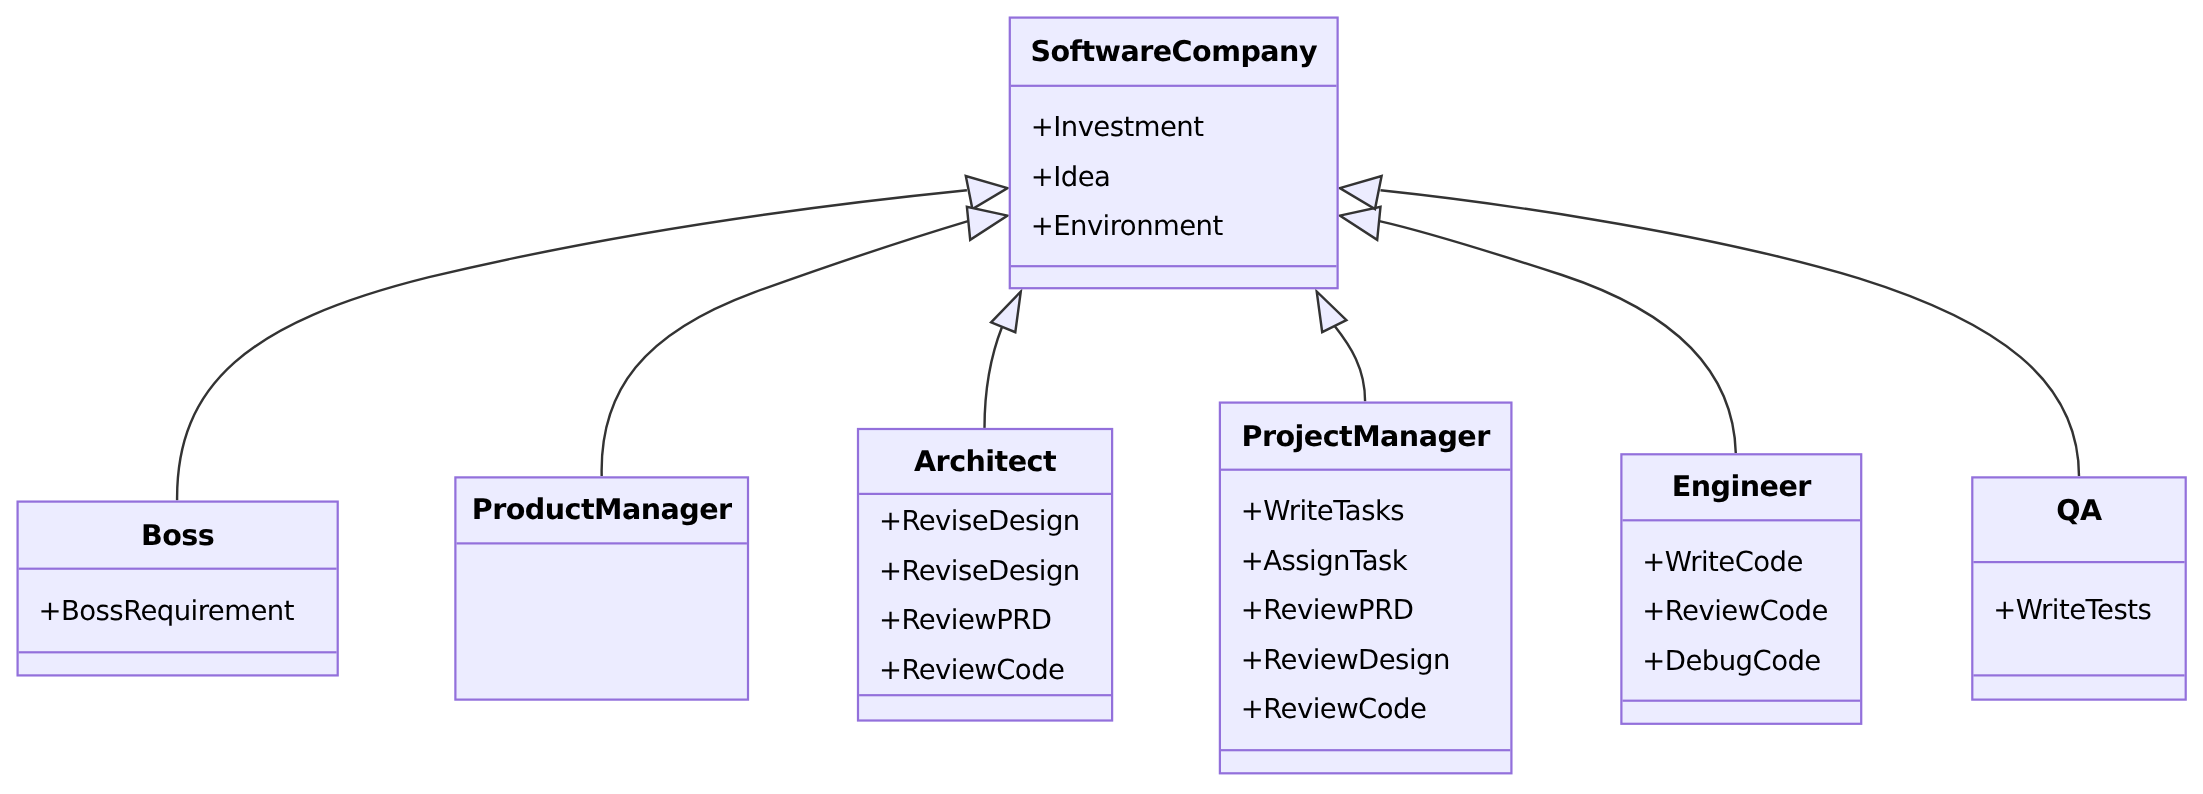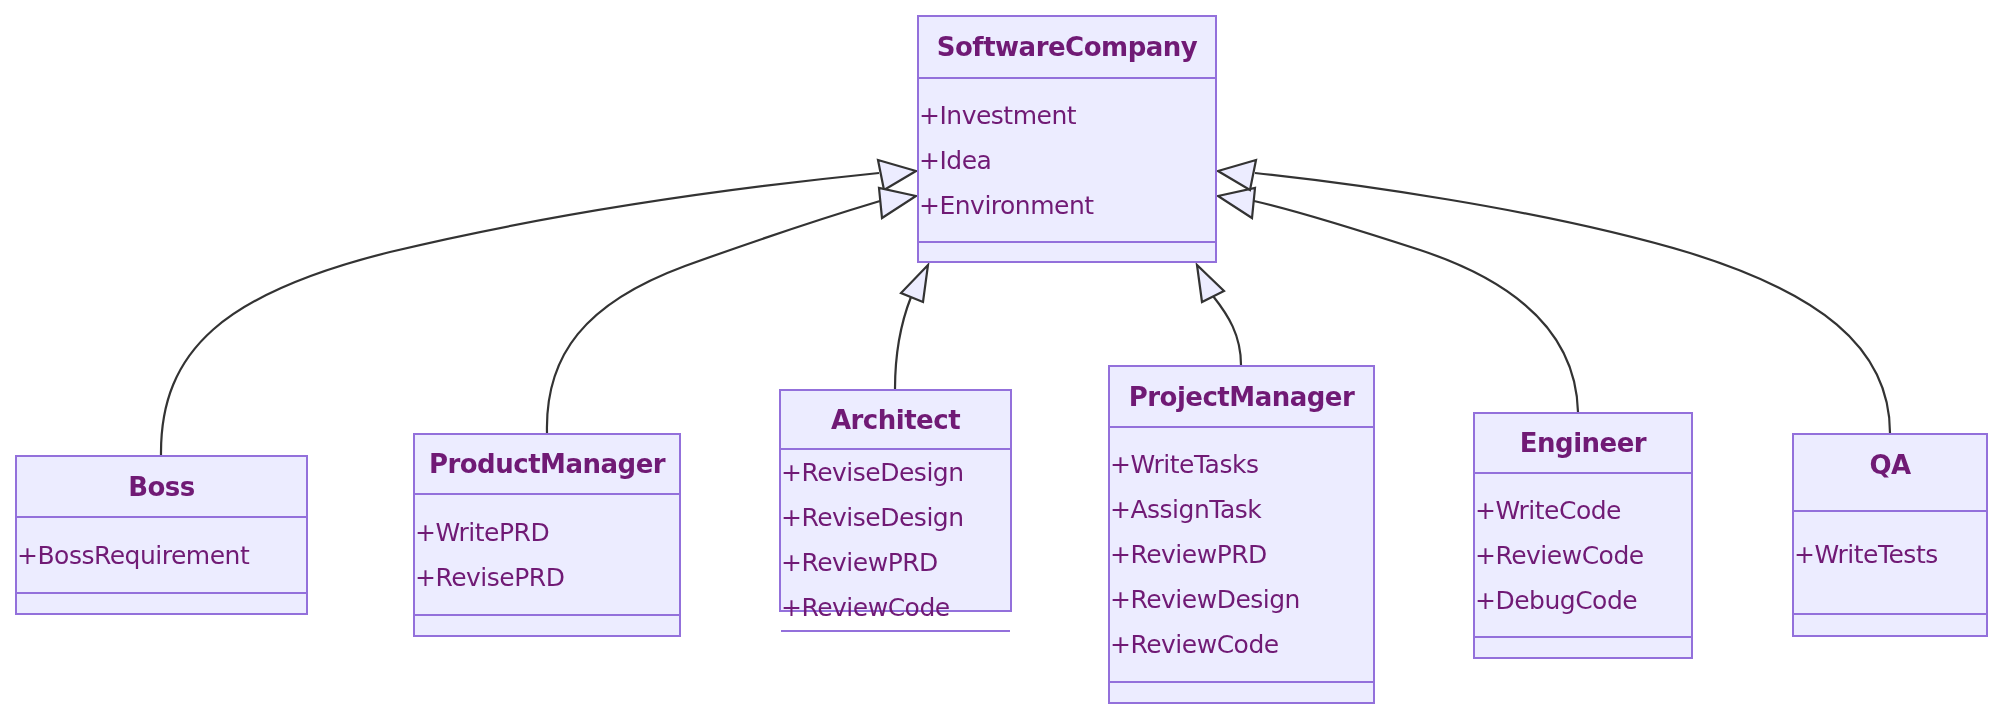--- a/index.html
+++ b/index.html
@@ -31,40 +31,40 @@
     stroke-width: 2.2;
     stroke-linejoin: miter;
   }
   .uml-class {
     position: absolute;
     box-sizing: border-box;
     background: #ECECFF;
     border: 2px solid #9370DB;
     display: flex;
     flex-direction: column;
-    color: #701a75;
+    color: #000000;
   }
   .uml-title {
     box-sizing: border-box;
     display: flex;
     align-items: center;
     justify-content: center;
     font-weight: bold;
     font-size: 26px;
     letter-spacing: -0.5px;
     flex: 0 0 auto;
   }
   .uml-members {
     box-sizing: border-box;
     border-top: 2px solid #9370DB;
     flex: 1 1 auto;
     display: flex;
     flex-direction: column;
     justify-content: center;
-    padding-left: 0;
+    padding-left: 18px;
   }
   .uml-member {
     line-height: 45px;
     font-size: 25px;
     letter-spacing: -0.5px;
     white-space: nowrap;
   }
   .uml-empty {
     box-sizing: border-box;
     border-top: 2px solid #9370DB;
@@ -106,28 +106,24 @@
   <div class="uml-class" style="left:15px; top:455px; width:293px; height:160px;">
     <div class="uml-title" style="height:59px;">Boss</div>
     <div class="uml-members">
       <div class="uml-member">+BossRequirement</div>
     </div>
     <div class="uml-empty" style="height:21px;"></div>
   </div>
 
   <div class="uml-class" style="left:413px; top:433px; width:268px; height:204px;">
     <div class="uml-title" style="height:58px;">ProductManager</div>
-    <div class="uml-members">
-      <div class="uml-member">+WritePRD</div>
-      <div class="uml-member">+RevisePRD</div>
-    </div>
     <div class="uml-empty" style="height:21px;"></div>
   </div>
 
-  <div class="uml-class" style="left:779px; top:389px; width:233px; height:223px;">
+  <div class="uml-class" style="left:779px; top:389px; width:233px; height:267px;">
     <div class="uml-title" style="height:57px;">Architect</div>
     <div class="uml-members">
       <div class="uml-member">+ReviseDesign</div>
       <div class="uml-member">+ReviseDesign</div>
       <div class="uml-member">+ReviewPRD</div>
       <div class="uml-member">+ReviewCode</div>
     </div>
     <div class="uml-empty" style="height:23px;"></div>
   </div>
 

